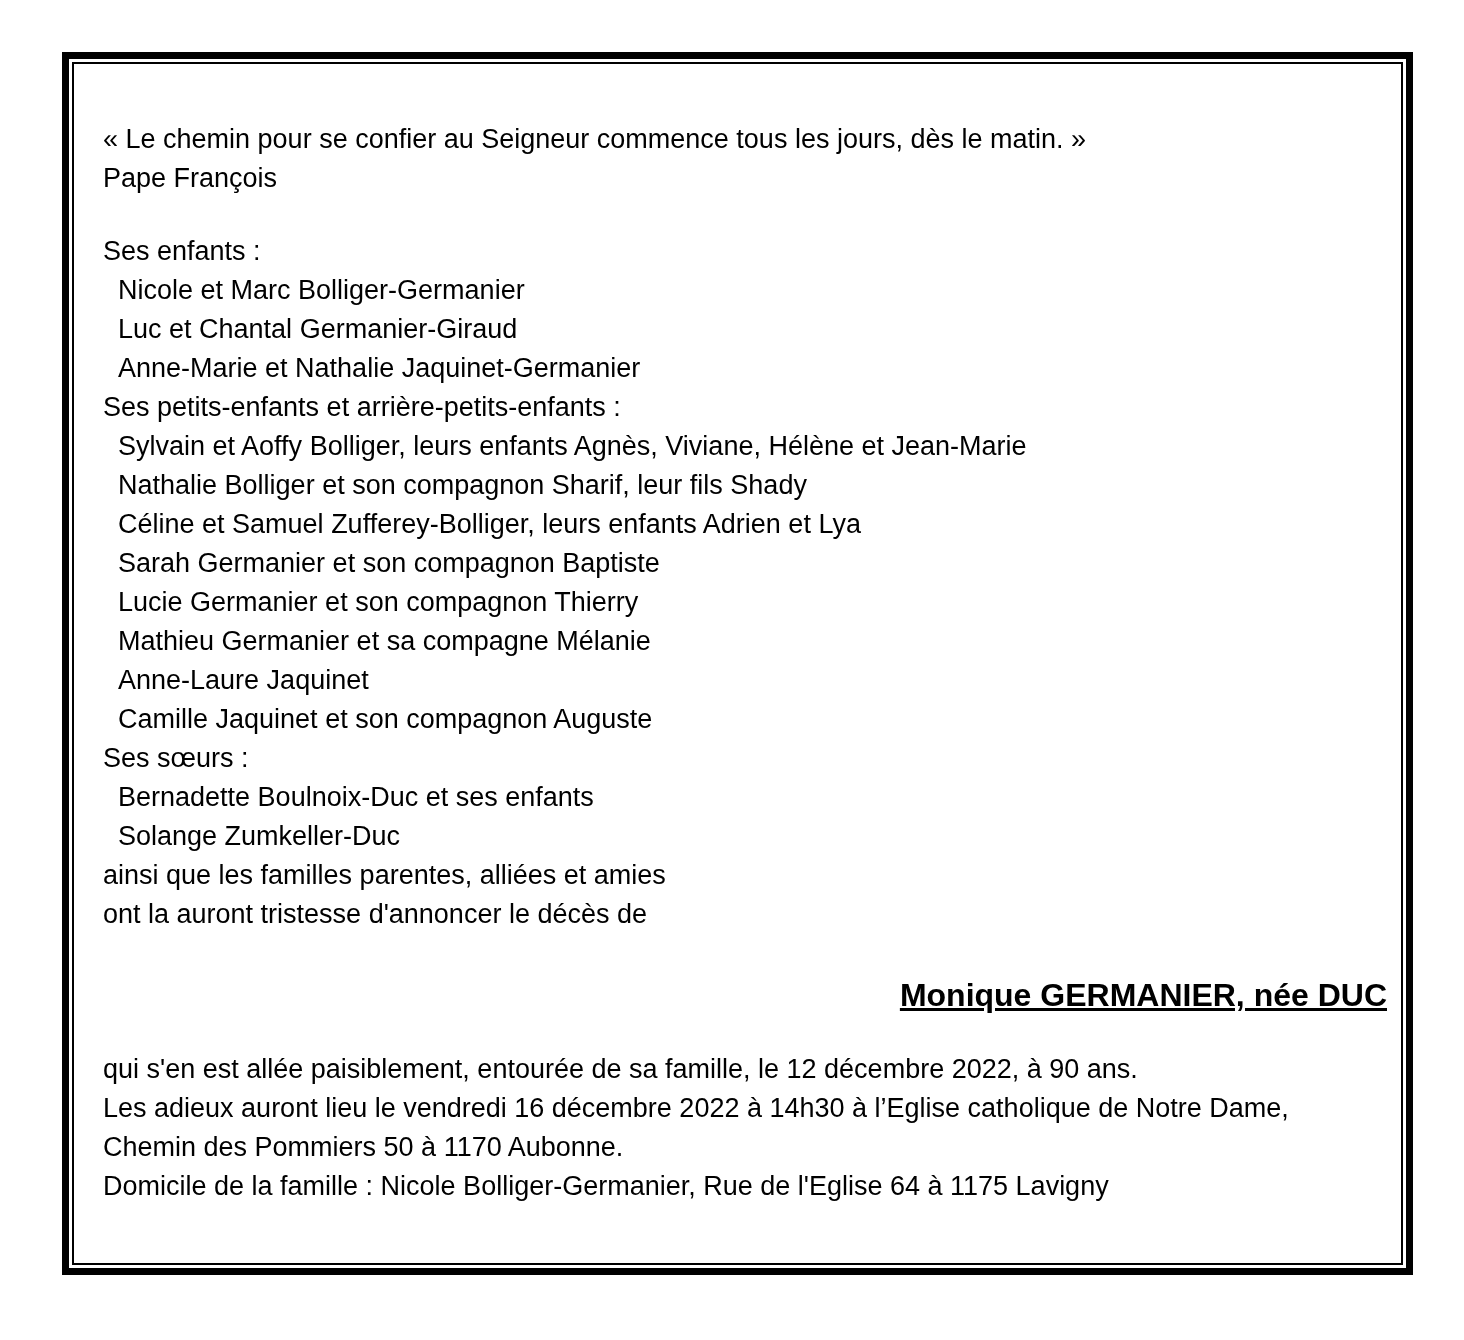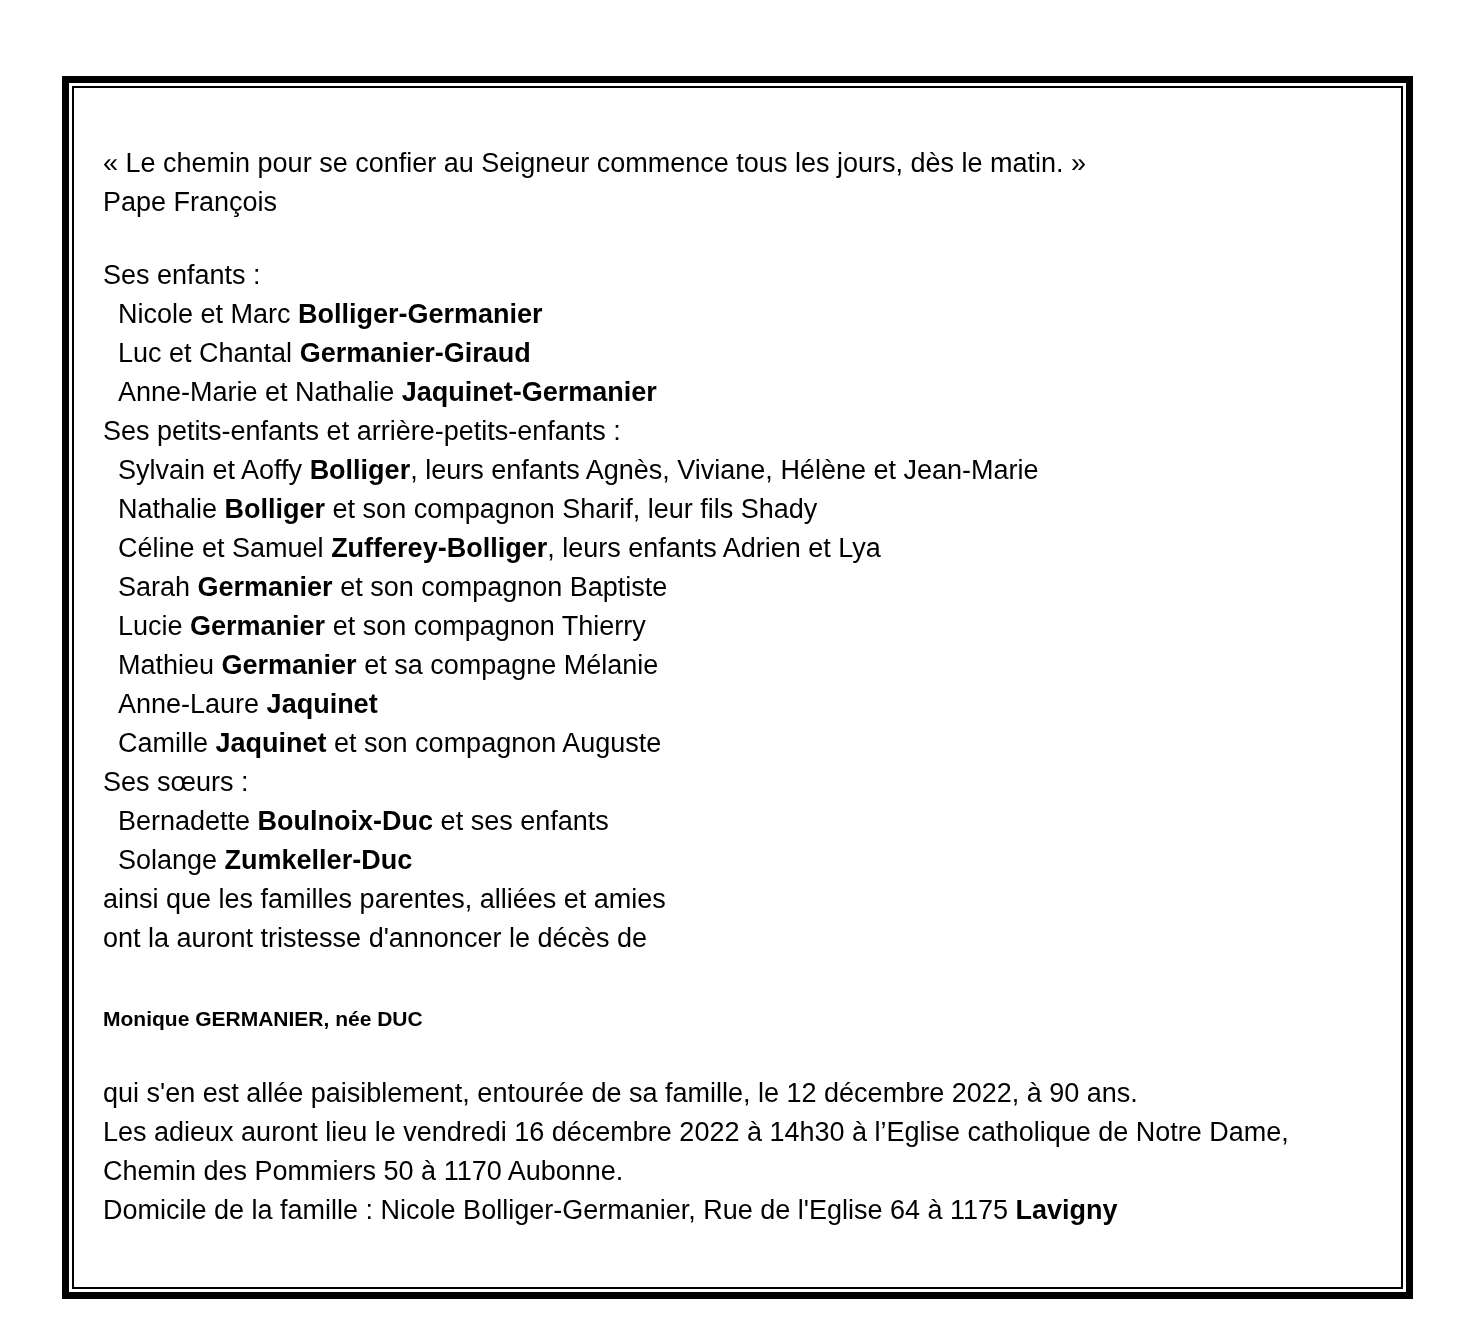--- a/index.html
+++ b/index.html
@@ -14,21 +14,21 @@
   .page {
     position: relative;
     width: 1464px;
     height: 1340px;
     background: #ffffff;
     overflow: hidden;
   }
   .frame {
     position: absolute;
     left: 62px;
-    top: 76px;
+    top: 52px;
     width: 1351px;
     height: 1223px;
     border: 7px solid #000000;
     box-sizing: border-box;
     background: #ffffff;
   }
   .frame-inner {
     position: absolute;
     inset: 3px;
     border: 2px solid #000000;
@@ -36,34 +36,35 @@
     padding: 56px 14px 20px 29px;
     overflow: hidden;
   }
   .ln {
     margin: 0;
     font-size: 27px;
     line-height: 39px;
     white-space: nowrap;
   }
   .ind { padding-left: 15px; }
-  b, .bold { font-weight: 700; }
+  b, .bold { font-weight: 400; }
   .quote-block { margin: 0 0 0 0; }
   .attribution {
     text-align: left;
     padding-right: 250px;
   }
   .family-block { margin-top: 34px; }
   .deceased-title {
     margin: 36px 0 30px 0;
-    font-size: 21px;
+    font-size: 32px;
     line-height: 50px;
     font-weight: 700;
-    text-align: left;
+    text-align: right;
     white-space: nowrap;
+    text-decoration: underline;
   }
   .details-block { margin: 0; }
 </style>
 </head>
 <body>
 
 <div class="page">
   <div class="frame">
     <div class="frame-inner">
 

